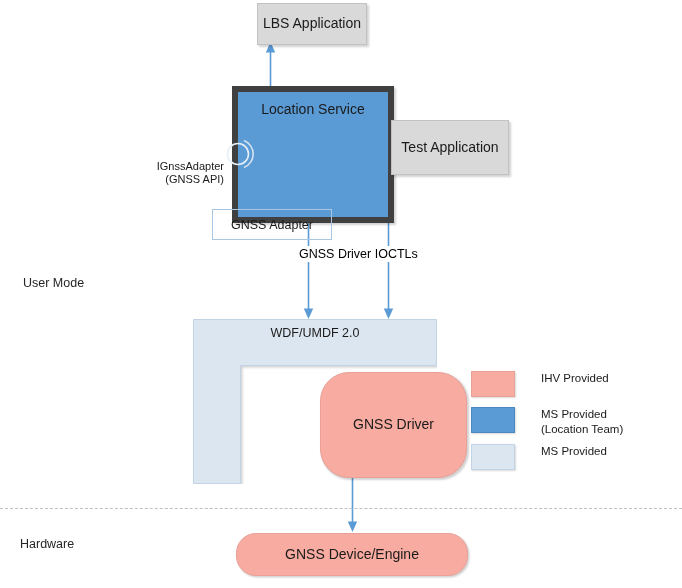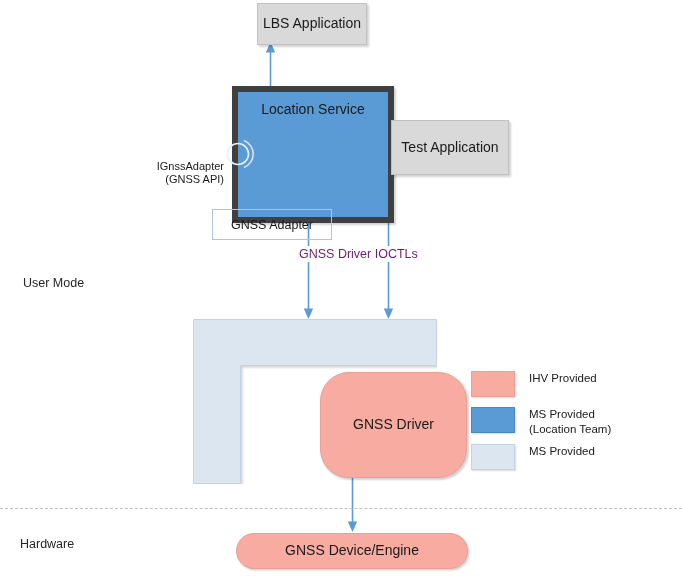--- a/index.html
+++ b/index.html
@@ -89,21 +89,21 @@
   
   .side-label {
     position: absolute;
     font-size: 12.5px;
     color: #262626;
     white-space: nowrap;
   }
   .edge-label {
     position: absolute;
     font-size: 12.5px;
-    color: #701a75;
+    color: #000000;
     background: #ffffff;
     white-space: nowrap;
     padding: 1px 2px;
   }
   .iface-label {
     position: absolute;
     font-size: 11px;
     color: #1a1a1a;
     text-align: right;
     line-height: 1.22;
@@ -130,21 +130,21 @@
     width: 44px;
     height: 26px;
     box-sizing: border-box;
     flex: none;
     box-shadow: 1px 1px 1.5px rgba(0,0,0,0.15);
   }
   .sw-salmon   { background:#f8aba0; border:1px solid #e8a097; }
   .sw-blue     { background:#5b9bd5; border:1px solid #4a88c0; }
   .sw-lblue    { background:#dce6f1; border:1px solid #c3d3e6; }
   .legend-text {
-    margin-left: 14px;
+    margin-left: 26px;
     font-size: 11.5px;
     color: #1a1a1a;
     line-height: 1.32;
     white-space: nowrap;
   }
 </style>
 </head>
 <body>
 
 <div id="canvas">
@@ -218,28 +218,29 @@
   <div class="lshape" style="left:193px; top:319px; width:244px; height:165px;">
     <svg width="244" height="165" viewBox="0 0 244 165">
       <defs>
         <filter id="lshadow" x="-20%" y="-20%" width="150%" height="150%">
           <feDropShadow dx="1.5" dy="1.5" stdDeviation="1" flood-color="#000000" flood-opacity="0.18"></feDropShadow>
         </filter>
       </defs>
       <path d="M 0.5 0.5 H 243.5 V 46.5 H 47.5 V 164.5 H 0.5 Z" fill="#dce6f1" stroke="#c3d3e6" stroke-width="1" filter="url(#lshadow)"></path>
     </svg>
   </div>
+  <div class="lshape-label" style="left:193px; top:326px; width:244px; text-align:center;">WDF/UMDF 2.0</div>
 
   <div class="box box-salmon" style="left:278px; top:372px; width:147px; height:106px;border-radius:29px;">
     <span>GNSS Driver</span>
   </div>
 
   <div class="divider" style="left:0px; top:508px; width:682px;"></div>
 
-  <div class="box box-salmon" style="left:194px; top:533px; width:232px; height:36px;border-radius:20px;">
+  <div class="box box-salmon" style="left:194px; top:533px; width:232px; height:43px;border-radius:20px;">
     <span>GNSS Device/Engine</span>
   </div>
 
   <div class="side-label" style="left:23px; top:276px;">User Mode</div>
 
   <div class="side-label" style="left:20px; top:537px;">Hardware</div>
 
   <div class="legend" style="left:471px; top:371px; width:200px; height:100px;">
 
     <div class="legend-row" style="left:0px; top:0px;">

